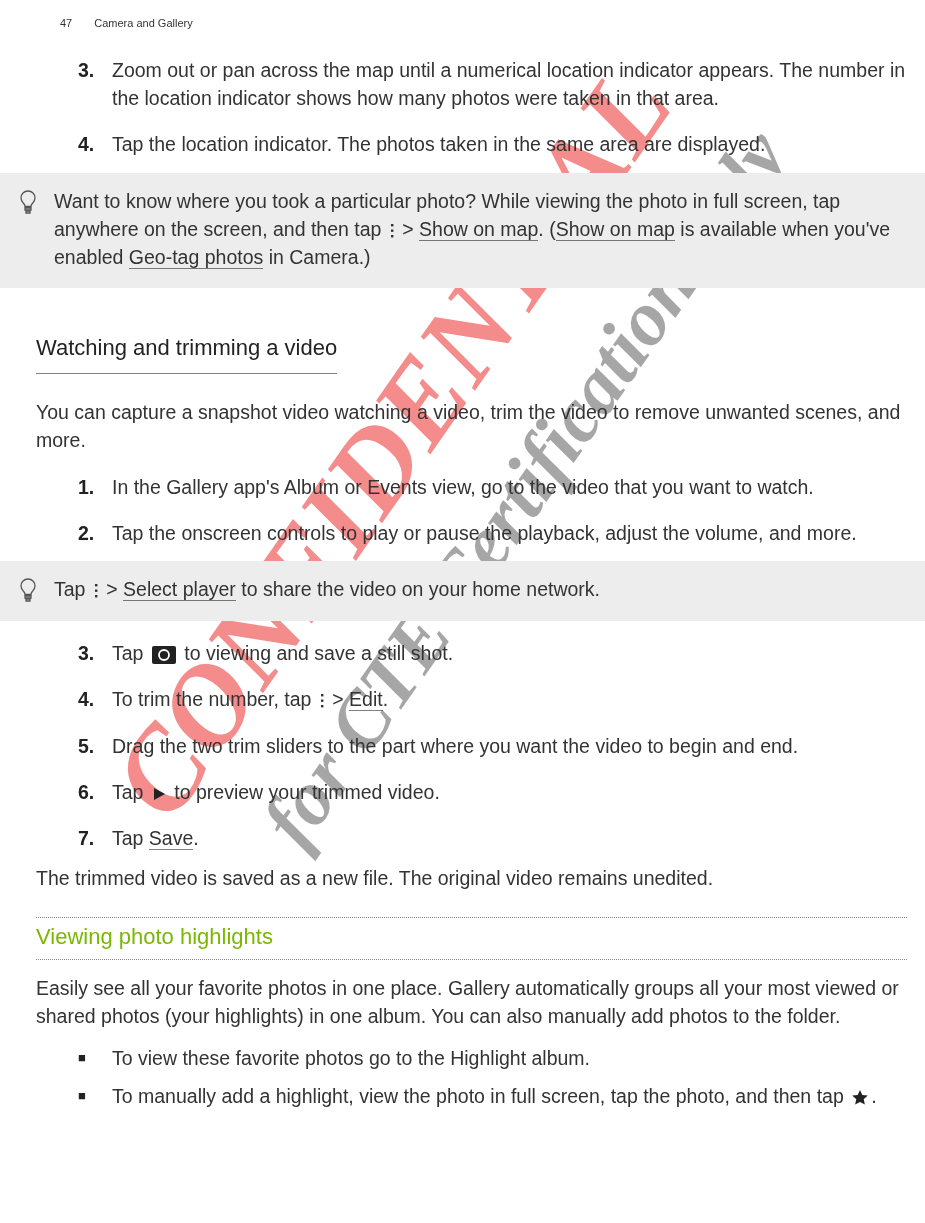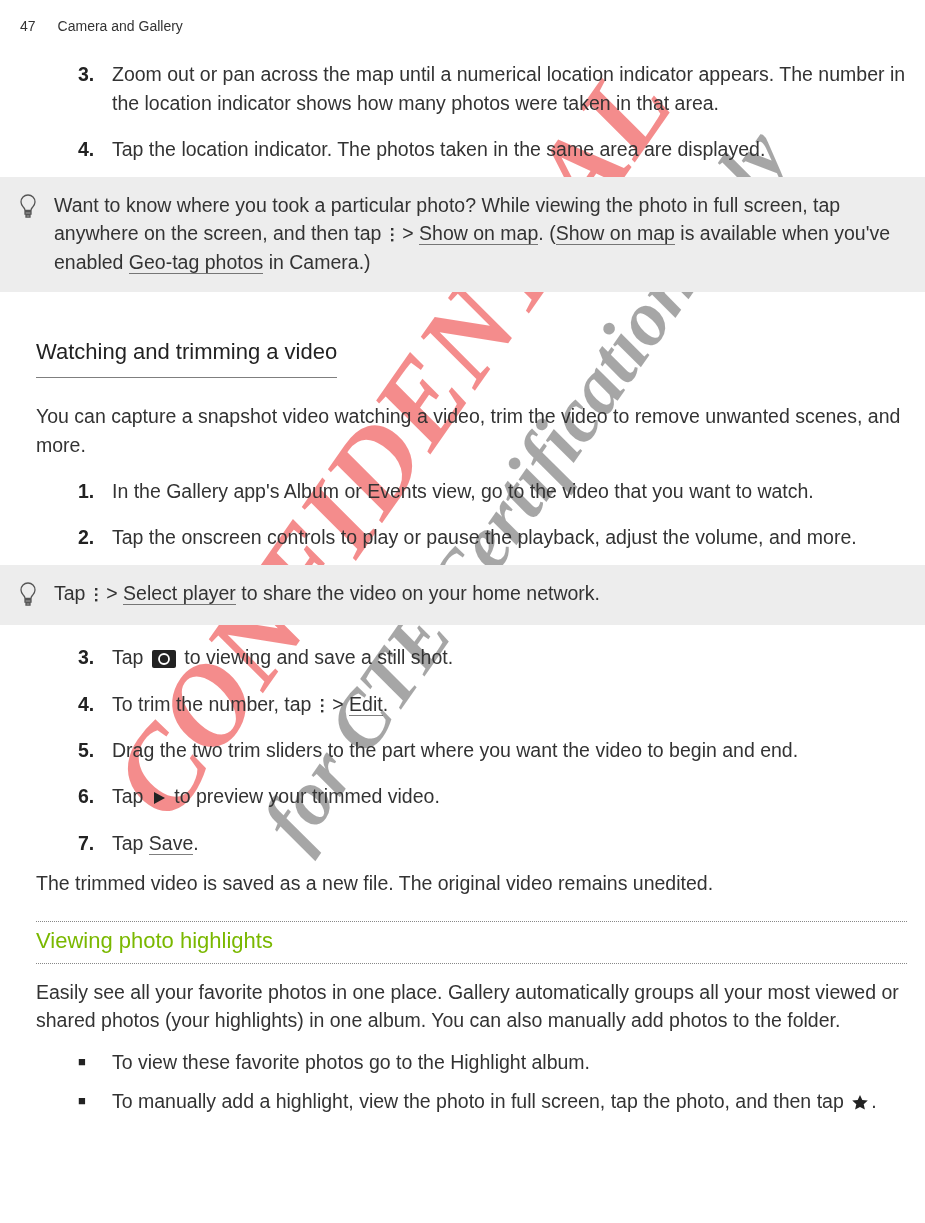--- a/index.html
+++ b/index.html
@@ -12,23 +12,24 @@
       color: #333;
       font-weight: 300;
       position: relative;
       background: #fff;
       overflow: hidden;
     }
     .header {
       display: flex;
       align-items: center;
       padding: 16px 20px 6px 20px;
-      font-size: 14px;
+      font-size: 11px;
       color: #333;
       font-weight: 400;
+      margin-left: 40px;
     }
     .page-num { margin-right: 22px; }
     .content { padding: 0 18px 0 36px; }
     .ol-item {
       display: flex;
       margin: 18px 0 12px 42px;
     }
     .ol-num {
       flex: 0 0 34px;
       font-weight: 600;

